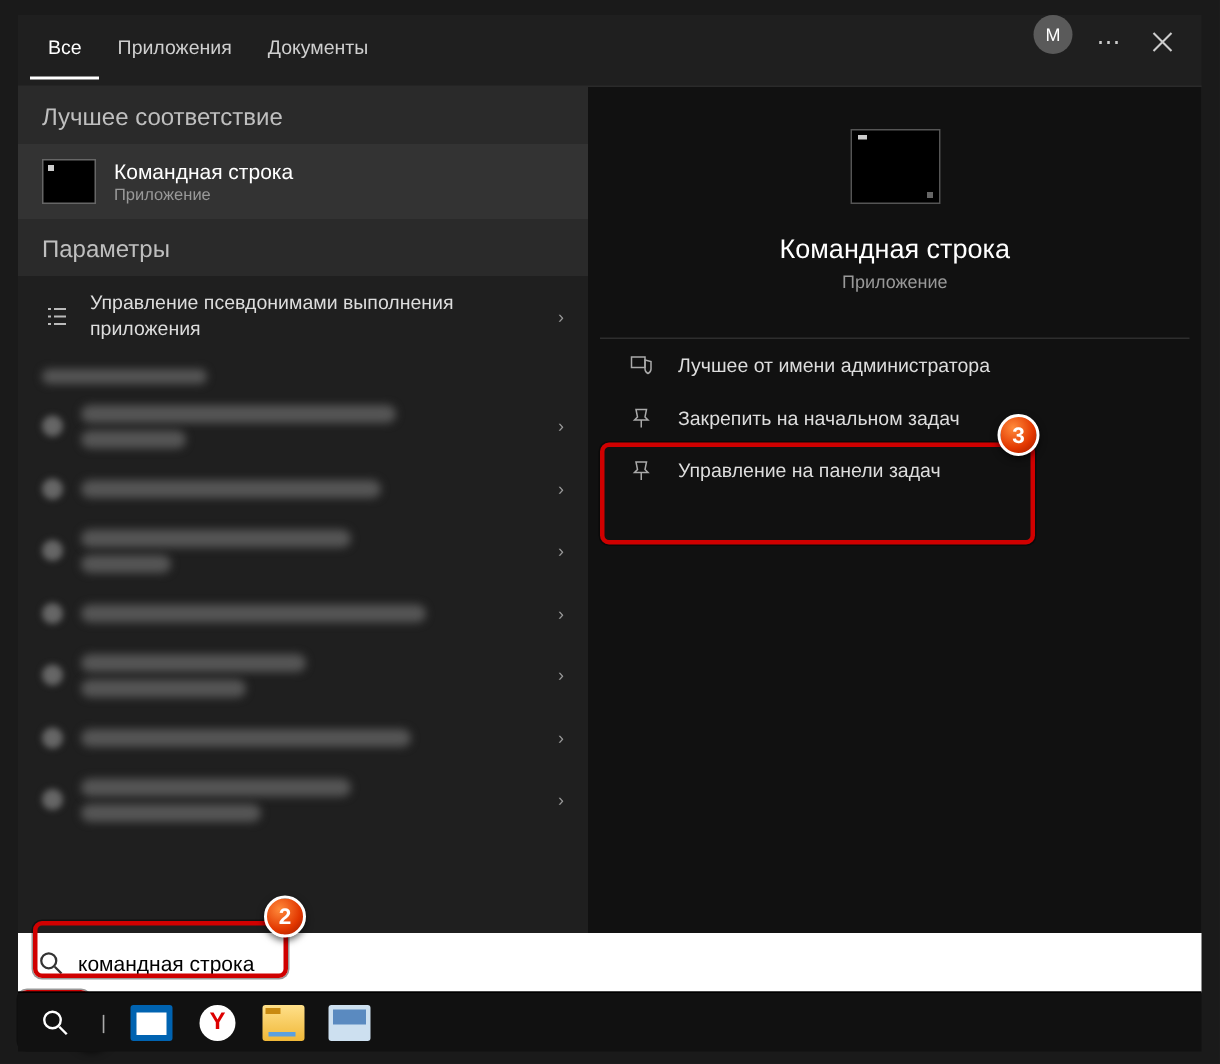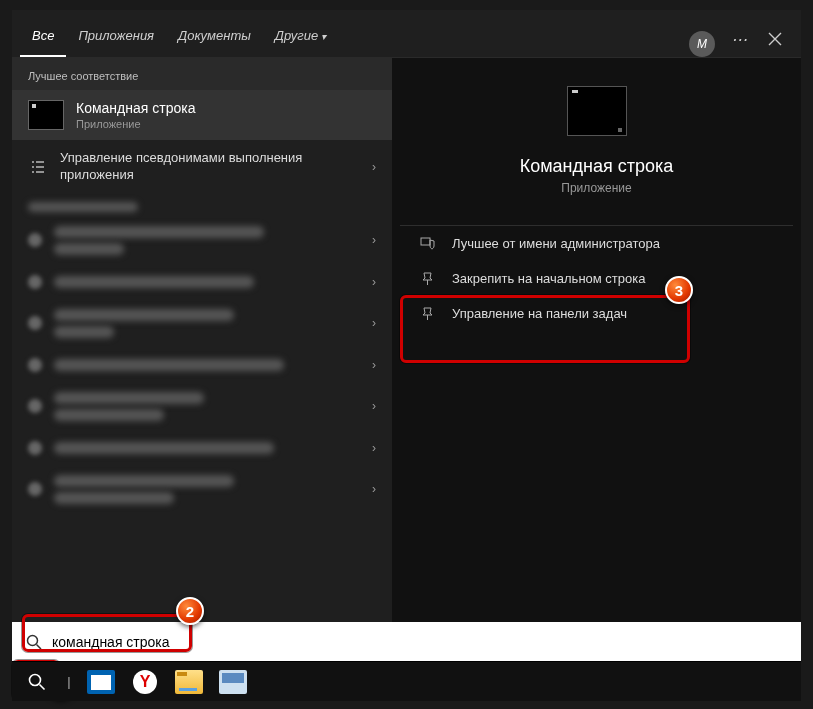--- a/index.html
+++ b/index.html
@@ -13,35 +13,34 @@
     position: relative;
   }
   .win {
     position: absolute; left: 12px; top: 10px;
     width: 789px; height: 652px;
     background: #1f1f1f;
     display: flex; flex-direction: column;
   }
   .tabs {
     height: 48px;
-    display: flex; align-items: flex-end;
+    display: flex; align-items: flex-start;
     padding: 0 8px;
     border-bottom: 1px solid #2a2a2a;
-    font-style: italic;
   }
   .tab { padding: 14px 12px; color: #cfcfcf; font-size: 13px; cursor: pointer; }
   .tab.active { color: #fff; border-bottom: 2px solid #fff; padding-bottom: 12px; }
   .tab.more::after { content: " ▾"; font-size: 10px; }
   .tb-spacer { flex: 1; }
   .tb-btn { width: 36px; height: 36px; display: flex; align-items: center; justify-content: center; color: #ccc; cursor: pointer; font-size: 16px; }
   .user-badge { width: 26px; height: 26px; border-radius: 50%; background: #5a5a5a; display: flex; align-items: center; justify-content: center; font-size: 12px; color: #fff; margin: 0 6px;}
   .content { flex: 1; display: flex; overflow: hidden; }
   .left { width: 380px; background: #1f1f1f; display: flex; flex-direction: column; overflow: hidden;}
   .right { flex: 1; background: #111; padding: 28px 8px 20px 8px; display: flex; flex-direction: column; align-items: center;}
-  .sec-head { padding: 12px 16px 8px 16px; color: #bfbfbf; font-size: 11px; background: #2a2a2a; }
+  .sec-head { padding: 12px 16px 8px 16px; color: #bfbfbf; font-size: 16px; background: #2a2a2a; }
   .best { display: flex; align-items: center; padding: 10px 16px; background: #333; }
   .thumb { width: 36px; height: 30px; background: #000; border: 1px solid #666; margin-right: 12px; position: relative;}
   .thumb::before { content:""; position:absolute; left:3px; top:3px; width:4px; height:4px; background:#ccc;}
   .bm-title { font-size: 14px; color: #fff; }
   .bm-sub { font-size: 11px; color: #999; margin-top: 2px;}
   .row { display: flex; align-items: center; padding: 10px 16px; justify-content: space-between; cursor: pointer; gap: 15px;}
   .row-l { display: flex; align-items: center; flex: 1; min-width:0;}
   .row-ic { width: 20px; display:flex; justify-content:center; margin-right: 12px; color:#999; font-size:14px; flex-shrink:0;}
   .row-tx { font-size: 13px; color: #ddd; line-height: 1.3; }
   .chev { color: #999; font-size: 12px; padding-left:8px;}
@@ -94,41 +93,41 @@
   svg { display:block; }
 </style>
 </head>
 <body>
 
 <div class="win">
   <div class="tabs">
     <div class="tab active">Все</div>
     <div class="tab">Приложения</div>
     <div class="tab">Документы</div>
-    <div class="tab more">Другие</div>
     <div class="tb-spacer"></div>
     <div class="user-badge">M</div>
     <div class="tb-btn">⋯</div>
     <div class="tb-btn">
       <svg width="14" height="14" viewBox="0 0 14 14">
           <path d="M1 1 L13 13 M13 1 L1 13" stroke="#ccc" stroke-width="1.4"></path>
         </svg>
     </div>
   </div>
 
   <div class="content">
     <div class="left">
       <div class="sec-head">Лучшее соответствие</div>
       <div class="best">
         <div class="thumb"></div>
         <div>
           <div class="bm-title">Командная строка</div>
           <div class="bm-sub">Приложение</div>
         </div>
       </div>
+      <div class="sec-head">Параметры</div>
       <div class="row">
         <div class="row-l">
           <div class="row-ic">
             <svg width="16" height="16" viewBox="0 0 16 16">
                 <path d="M2 3h2M6 3h8M2 8h2M6 8h8M2 13h2M6 13h8" stroke="#bbb" stroke-width="1.3"></path>
               </svg>
           </div>
           <div class="row-tx">Управление псевдонимами выполнения приложения</div>
         </div>
         <div class="chev">›</div>
@@ -220,21 +219,21 @@
               </svg>
             </div>
           <div class="act-tx">Лучшее от имени администратора</div>
         </div>
         <div class="act">
           <div class="act-ic">
               <svg width="15" height="15" viewBox="0 0 15 15">
                 <path d="M4 2 L11 2 L10 7 L12 9 L3 9 L5 7 Z M7.5 9 L7.5 14" fill="none" stroke="#aaa"></path>
               </svg>
             </div>
-          <div class="act-tx">Закрепить на начальном строка</div>
+          <div class="act-tx">Закрепить на начальном задач</div>
         </div>
         <div class="act">
           <div class="act-ic">
               <svg width="15" height="15" viewBox="0 0 15 15">
                 <path d="M4 2 L11 2 L10 7 L12 9 L3 9 L5 7 Z M7.5 9 L7.5 14" fill="none" stroke="#aaa"></path>
               </svg>
             </div>
           <div class="act-tx">Управление на панели задач</div>
         </div>
       </div>

